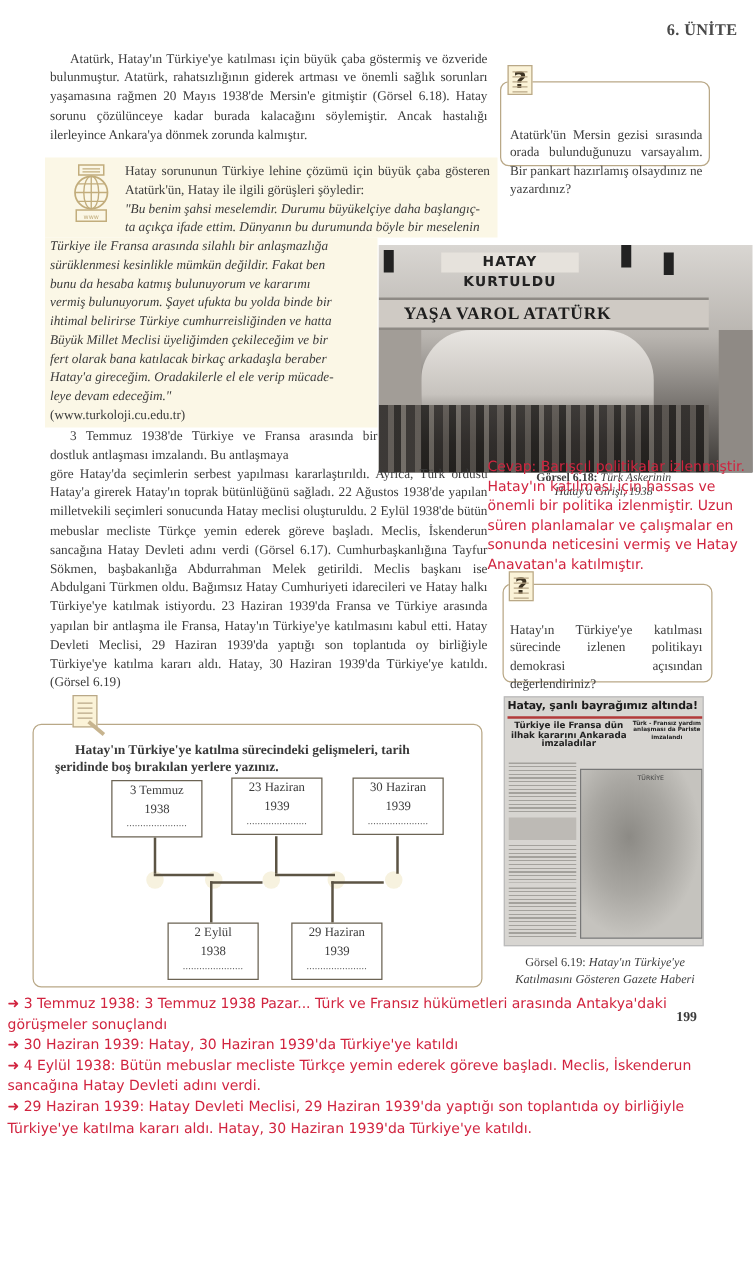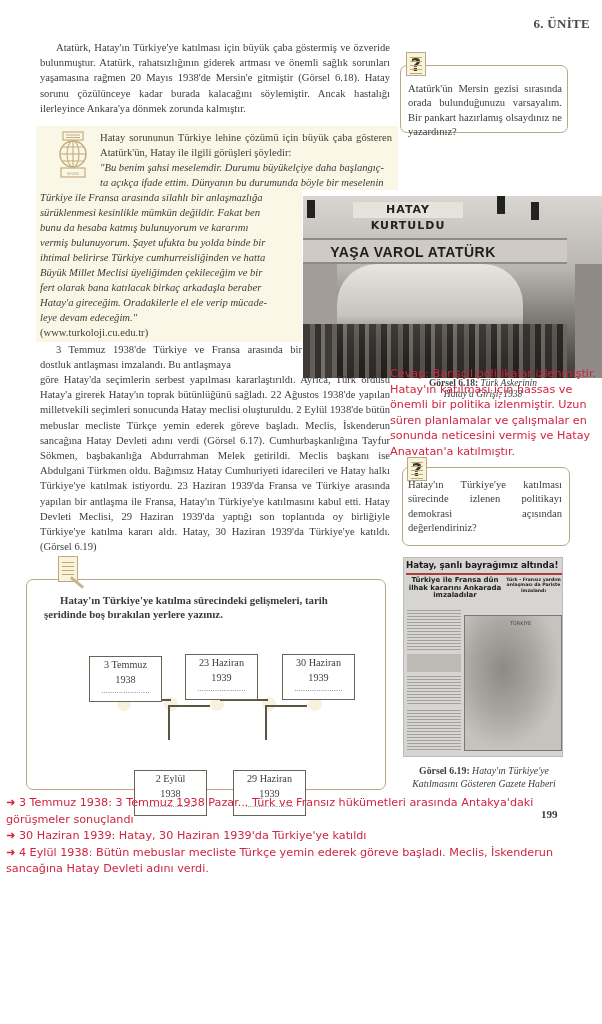--- a/index.html
+++ b/index.html
@@ -21,68 +21,68 @@
   .quote-line { position: absolute; font-size: 10.6px; line-height: 15.2px; font-style: italic; color: #3a3a3a; text-align: justify; }
   #quote-source { position: absolute; left: 40px; top: 327px; font-size: 10.6px; color: #3d3d3d; }
 
   #p2a { left: 40px; top: 342px; width: 262px; }
   #p2b { left: 40px; top: 372px; width: 350px; }
 
   
   .photo { position: absolute; left: 303px; top: 196px; width: 316px; height: 182px; overflow: hidden; background: linear-gradient(180deg,#d9d6d2 0%,#b9b5b0 40%,#6e6a66 75%,#3b3835 100%); }
   .photo .arch-top { position: absolute; left: 0; top: 42px; width: 264px; height: 26px; background: #cfcac4; border-top: 2px solid #8e8a85; border-bottom: 2px solid #8e8a85; }
   .photo .banner1 { position: absolute; left: 50px; top: 6px; width: 110px; height: 16px; background: #e6e2dc; font-family: "DejaVu Sans", sans-serif; font-weight: bold; font-size: 11px; color: #222; text-align: center; line-height: 16px; letter-spacing: 1px; }
-  .photo .banner2 { position: absolute; left: 20px; top: 46px; width: 180px; height: 20px; font-family: Liberation Sans, sans-serif; font-weight: bold; font-size: 14px; color: #1e1e1e; text-align: center; line-height: 20px; letter-spacing: 0.5px; }
+  .photo .banner2 { position: absolute; left: 20px; top: 46px; width: 180px; height: 20px; font-family: Liberation Serif, serif; font-weight: bold; font-size: 14px; color: #1e1e1e; text-align: left; line-height: 20px; letter-spacing: 0.5px; }
   .photo .pillar-l { position: absolute; left: 0; top: 68px; width: 34px; height: 114px; background: #a29d97; }
   .photo .pillar-r { position: absolute; right: 0; top: 68px; width: 44px; height: 114px; background: #8f8a85; }
   .photo .opening { position: absolute; left: 34px; top: 68px; width: 186px; height: 114px; background: linear-gradient(180deg,#e8e5e1 0%,#c7c3be 45%,#504c48 80%,#2d2a27 100%); border-radius: 40px 40px 0 0; }
   .photo .crowd { position: absolute; left: 0; top: 128px; width: 264px; height: 54px; background: repeating-linear-gradient(90deg,#2b2826 0 7px,#57524d 7px 12px,#1f1d1b 12px 18px,#6b6660 18px 22px); opacity: 0.85; }
   .photo .flag { position: absolute; width: 8px; height: 18px; background: #222; }
 
   #photo-caption { position: absolute; left: 408px; top: 378px; font-size: 9.5px; color: #3d3d3d; text-align: center; width: 150px; line-height: 11px; }
   #photo-caption b { font-weight: bold; }
   #photo-caption i { font-style: italic; }
 
   
   .qbox { position: absolute; border: 1.6px solid #b9a887; border-radius: 7px; background: #fff; }
   #qbox1 { left: 400px; top: 65px; width: 168px; height: 68px; }
   #qbox2 { left: 402px; top: 467px; width: 168px; height: 79px; }
   .qicon { position: absolute; width: 20px; height: 24px; background: #fbf3d8; border: 1px solid #b9a887; font-family: "DejaVu Sans", sans-serif; font-weight: bold; font-size: 18px; color: #3d3322; text-align: center; line-height: 24px; }
   .qicon::before { content: ""; position: absolute; left: 3px; right: 3px; top: 4px; height: 1px; background: #b9a887; box-shadow: 0 4px 0 #b9a887, 0 8px 0 #b9a887, 0 12px 0 #b9a887, 0 16px 0 #b9a887; }
   #qicon1 { left: 406px; top: 52px; }
   #qicon2 { left: 407px; top: 457px; }
-  .qtext { position: absolute; font-size: 10.6px; line-height: 14.4px; text-align: justify; color: #3d3d3d; }
+  .qtext { position: absolute; font-size: 10.6px; line-height: 14.4px; text-align: justify; color: #3d3d3d; margin-top: 20px; }
   #qtext1 { left: 408px; top: 82px; width: 154px; }
   #qtext2 { left: 408px; top: 478px; width: 154px; }
 
   
   #activity-box { position: absolute; left: 26px; top: 579px; width: 360px; height: 211px; border: 1.6px solid #b9a887; border-radius: 7px; background: #fff; }
   #activity-icon { position: absolute; left: 58px; top: 556px; width: 20px; height: 26px; background: #fbf3d8; border: 1px solid #b9a887; }
   #activity-icon::before { content: ""; position: absolute; left: 3px; right: 3px; top: 5px; height: 1px; background: #b9a887; box-shadow: 0 4px 0 #b9a887, 0 8px 0 #b9a887, 0 12px 0 #b9a887; }
   #activity-icon::after { content: ""; position: absolute; right: -8px; bottom: -3px; width: 16px; height: 3px; background: #c7b48f; transform: rotate(40deg); }
   #activity-title { position: absolute; left: 60px; top: 593px; width: 320px; font-size: 10.8px; font-weight: bold; line-height: 15px; color: #3a3a3a; text-align: justify; }
   #activity-title2 { position: absolute; left: 44px; top: 608px; font-size: 10.8px; font-weight: bold; color: #3a3a3a; }
 
-  .tl-box { position: absolute; width: 73px; height: 46px; border: 1.6px solid #6b6353; background: #fff; text-align: center; font-size: 10.2px; line-height: 14.5px; color: #3d3d3d; padding-top: 1px; margin-top: 32px; }
+  .tl-box { position: absolute; width: 73px; height: 46px; border: 1.6px solid #6b6353; background: #fff; text-align: center; font-size: 10.2px; line-height: 14.5px; color: #3d3d3d; padding-top: 1px; }
   .tl-box .dots { display: block; font-size: 8px; line-height: 8px; letter-spacing: 0.2px; color: #555; margin-top: 0px; }
   .tl-line { position: absolute; background: #5c5444; }
   .tl-dot { position: absolute; width: 14px; height: 14px; border-radius: 50%; background: #f7f2df; }
 
   
   .newspaper { position: absolute; left: 403px; top: 557px; width: 160px; height: 200px; background: #d7d5d1; border: 1px solid #bbb; overflow: hidden; }
   .newspaper .headline { position: absolute; left: 2px; top: 2px; width: 156px; font-family: "DejaVu Sans", sans-serif; font-weight: bold; font-size: 8.7px; color: #1b1b1b; letter-spacing: -0.1px; }
   .newspaper .redline { position: absolute; left: 2px; top: 15px; width: 156px; height: 2px; background: #b23a3a; }
   .newspaper .sub1 { position: absolute; left: 3px; top: 19px; width: 96px; font-family: "DejaVu Sans", sans-serif; font-weight: bold; font-size: 7px; line-height: 7.5px; color: #222; text-align: center; }
   .newspaper .sub2 { position: absolute; left: 102px; top: 19px; width: 55px; font-family: "DejaVu Sans", sans-serif; font-weight: bold; font-size: 4.6px; line-height: 5.4px; color: #222; text-align: center; }
   .newspaper .map { position: absolute; left: 60px; top: 57px; width: 98px; height: 136px; background: radial-gradient(ellipse at 40% 40%, #8c8a85 0%, #a9a7a2 40%, #c5c3be 70%); border: 1px solid #777; }
   .newspaper .map .label { position: absolute; left: 45px; top: 4px; font-size: 5px; color: #444; font-family: "DejaVu Sans", sans-serif; }
   .newspaper .col { position: absolute; left: 3px; width: 54px; background: repeating-linear-gradient(180deg,#a3a19c 0 1px,#d7d5d1 1px 3px); }
 
   #paper-caption { position: absolute; left: 404px; top: 765px; width: 160px; text-align: center; font-size: 9.8px; line-height: 12.5px; color: #3d3d3d; }
-  #paper-caption b { font-weight: bold; }
+  #paper-caption b { font-weight: normal; }
   #paper-caption i { font-style: italic; }
 
   #page-number { position: absolute; left: 541px; top: 808px; font-weight: bold; font-size: 11px; color: #3a3a3a; }
 
   
   .answer { position: absolute; font-family: "DejaVu Sans", "Liberation Sans", sans-serif; color: #d1243f; font-size: 11.3px; line-height: 16.8px; }
   #cevap { left: 390px; top: 366px; width: 212px; font-size: 11.2px; line-height: 15.5px; }
   .answer-list { position: absolute; left: 6px; top: 795px; width: 590px; }
   .answer-item { font-family: "DejaVu Sans", "Liberation Sans", sans-serif; color: #d1243f; font-size: 11.2px; line-height: 16.6px; }
   .answer-item .arrow { font-weight: bold; }
@@ -222,13 +222,14 @@
   <i>Hatay'ın Türkiye'ye</i><br>
   <i>Katılmasını Gösteren Gazete Haberi</i>
 </div>
 
 <div id="page-number">199</div>
 
 <div class="answer-list">
   <div class="answer-item"><span class="arrow">➜</span><span> 3 Temmuz 1938:  3 Temmuz 1938 Pazar... Türk ve Fransız hükümetleri arasında Antakya'daki görüşmeler sonuçlandı</span></div>
   <div class="answer-item"><span class="arrow">➜</span><span> 30 Haziran 1939: Hatay, 30 Haziran 1939'da Türkiye'ye katıldı</span></div>
   <div class="answer-item"><span class="arrow">➜</span><span> 4 Eylül 1938:  Bütün mebuslar mecliste Türkçe yemin ederek göreve başladı. Meclis, İskenderun sancağına Hatay Devleti adını verdi.</span></div>
+  <div class="answer-item"><span class="arrow">➜</span><span> 29 Haziran 1939: Hatay Devleti Meclisi, 29 Haziran 1939'da yaptığı son toplantıda oy birliğiyle Türkiye'ye katılma kararı aldı. Hatay, 30 Haziran 1939'da Türkiye'ye katıldı.</span></div>
 </div>
 
 </body></html>

